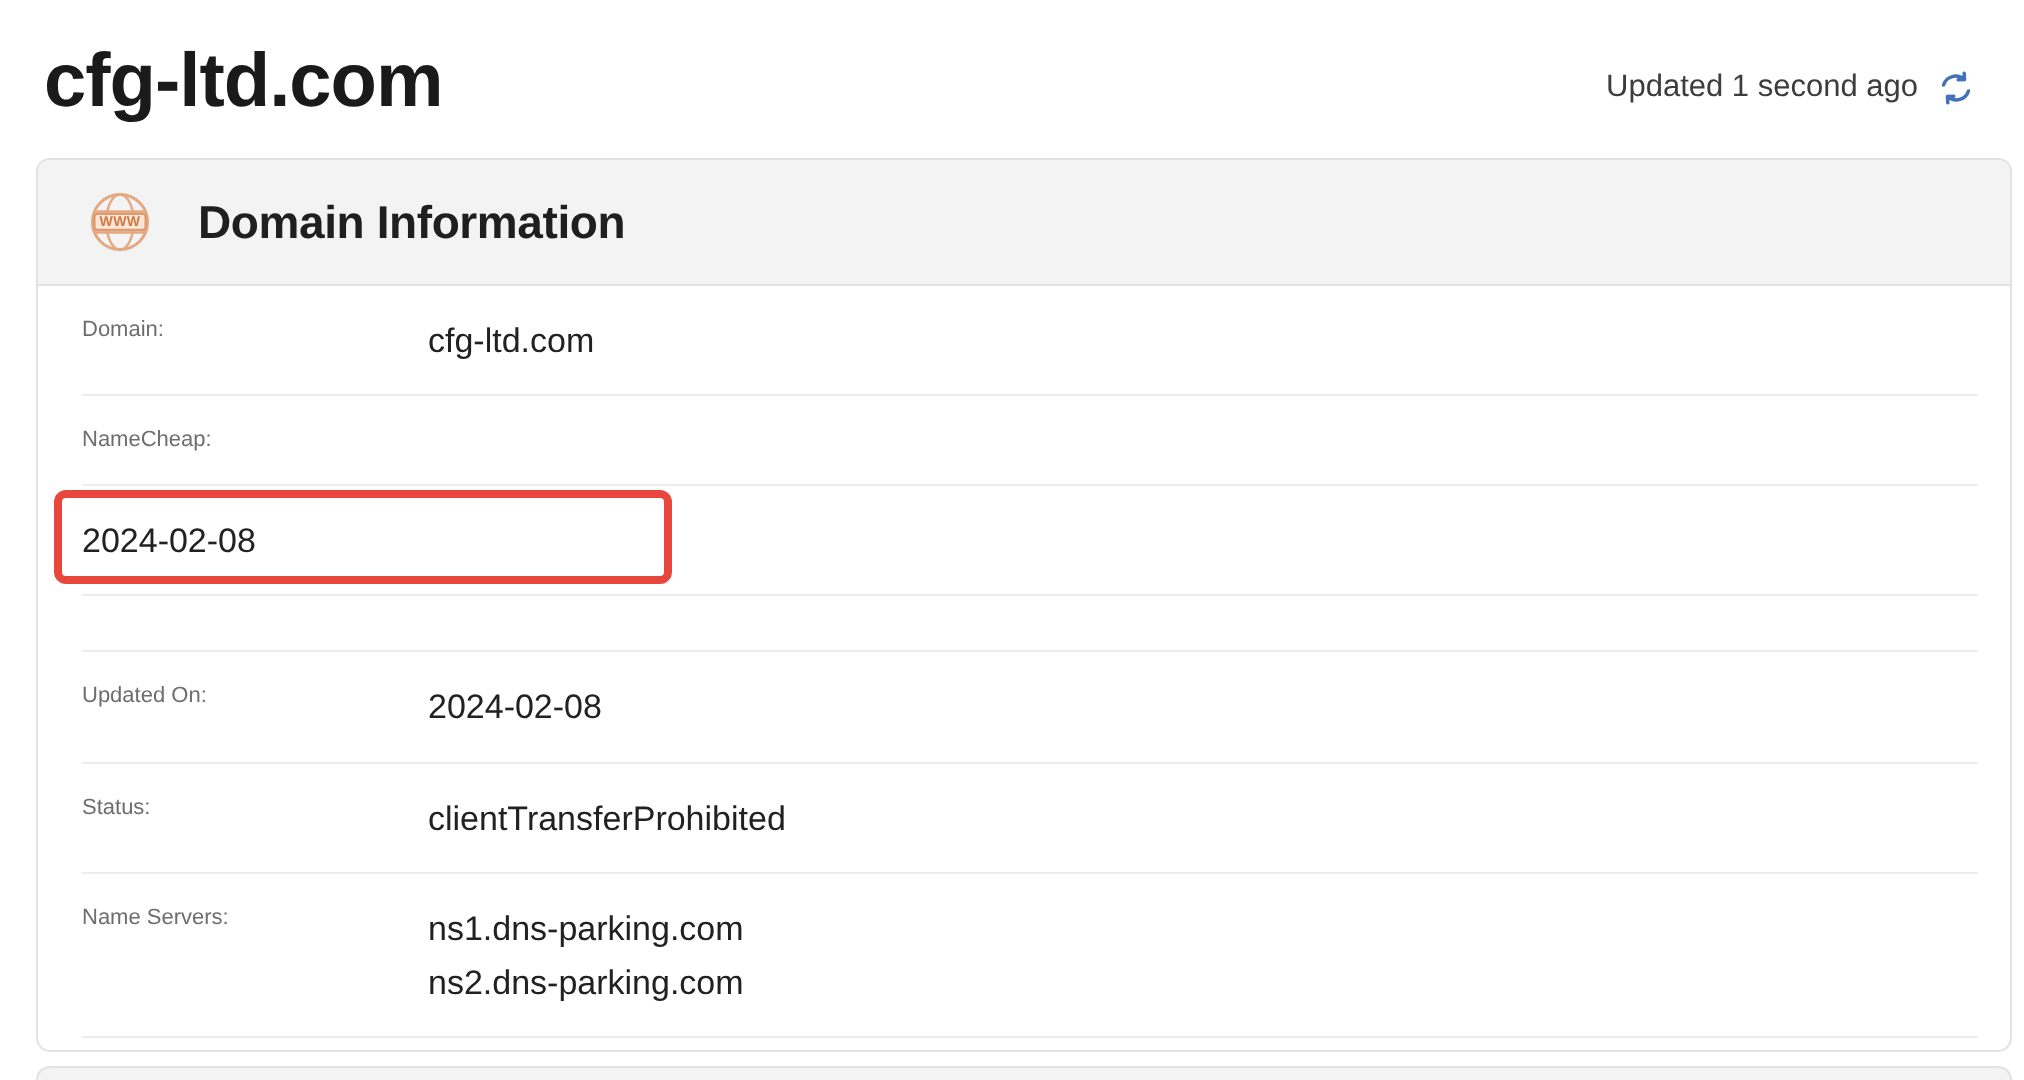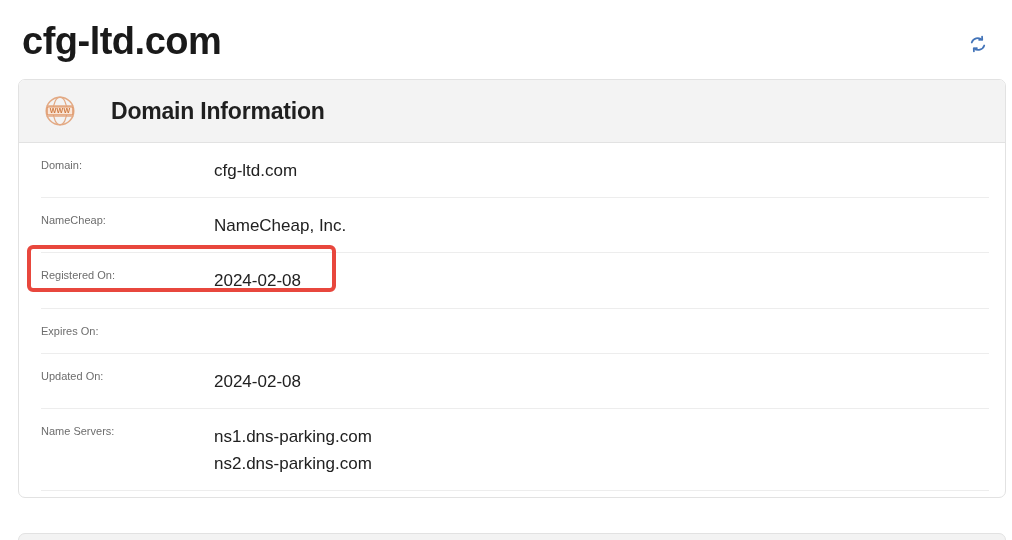--- a/index.html
+++ b/index.html
@@ -76,21 +76,21 @@
     overflow: hidden;
   }
 
   .card-header {
     height: 62px;
     background: #f3f3f3;
     border-bottom: 1px solid #e2e2e2;
     display: flex;
     align-items: center;
     padding-left: 22px;
-    gap: 32px;
+    gap: 20px;
     text-align: center;
   }
 
   .www-icon {
     width: 38px;
     height: 38px;
     flex: 0 0 38px;
     display: inline-flex;
   }
 
@@ -158,20 +158,21 @@
 </style>
 </head>
 <body>
 
 <div class="page">
 
   <div class="top-header">
     <div class="page-title">cfg-ltd.com</div>
 
     <div class="updated-wrap">
+      <span class="updated-text">Updated 1 second ago</span>
       <span class="refresh-icon">
         <svg viewBox="0 0 24 24" width="20" height="20" fill="none" stroke="#4273b8" stroke-width="2.1" stroke-linecap="round" stroke-linejoin="round">
           <path d="M4.5 10.2a7.6 7.6 0 0 1 12.3-3.4"></path>
           <path d="M19.5 13.8a7.6 7.6 0 0 1-12.3 3.4"></path>
           <path d="M16.9 3.1l0.2 3.8-3.8 0.2"></path>
           <path d="M7.1 20.9l-0.2-3.8 3.8-0.2"></path>
         </svg>
       </span>
     </div>
   </div>
@@ -194,37 +195,38 @@
 
     <div class="card-body">
 
       <div class="info-row">
         <div class="info-label">Domain:</div>
         <div class="info-value">cfg-ltd.com</div>
       </div>
 
       <div class="info-row">
         <div class="info-label">NameCheap:</div>
-        <div class="info-value">NameCheap, Inc.</div>
-      </div>
-
-      <div class="info-row">
-        <div class="info-label">Registered On:</div>
+      </div>
+
+      <div class="info-row">
         <div class="info-value">2024-02-08</div>
       </div>
 
       <div class="info-row">
-        <div class="info-label">Expires On:</div>
       </div>
 
       <div class="info-row">
         <div class="info-label">Updated On:</div>
         <div class="info-value">2024-02-08</div>
       </div>
 
+      <div class="info-row">
+        <div class="info-label">Status:</div>
+        <div class="info-value">clientTransferProhibited</div>
+      </div>
 
       <div class="info-row last">
         <div class="info-label">Name Servers:</div>
         <div class="info-value">ns1.dns-parking.com
 ns2.dns-parking.com</div>
       </div>
 
     </div>
   </div>
 

